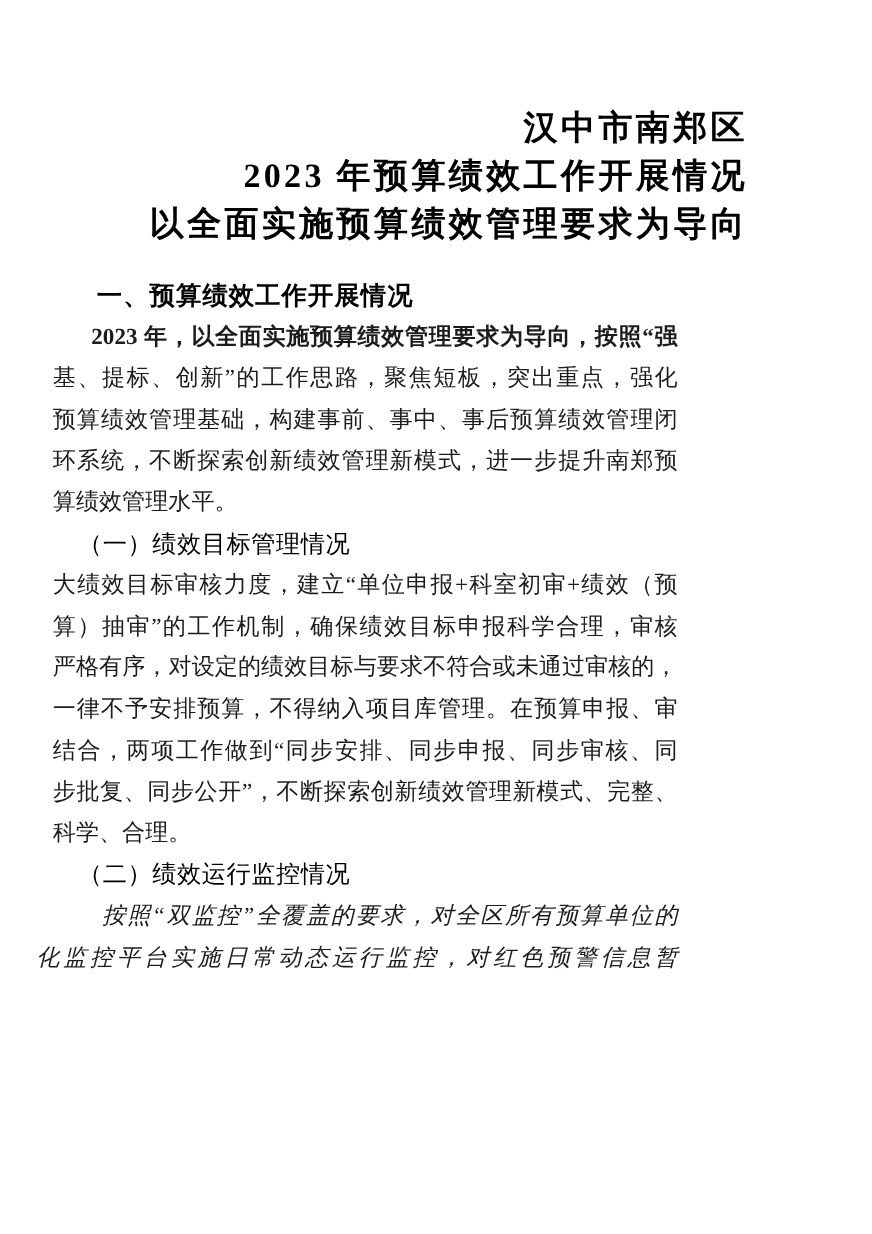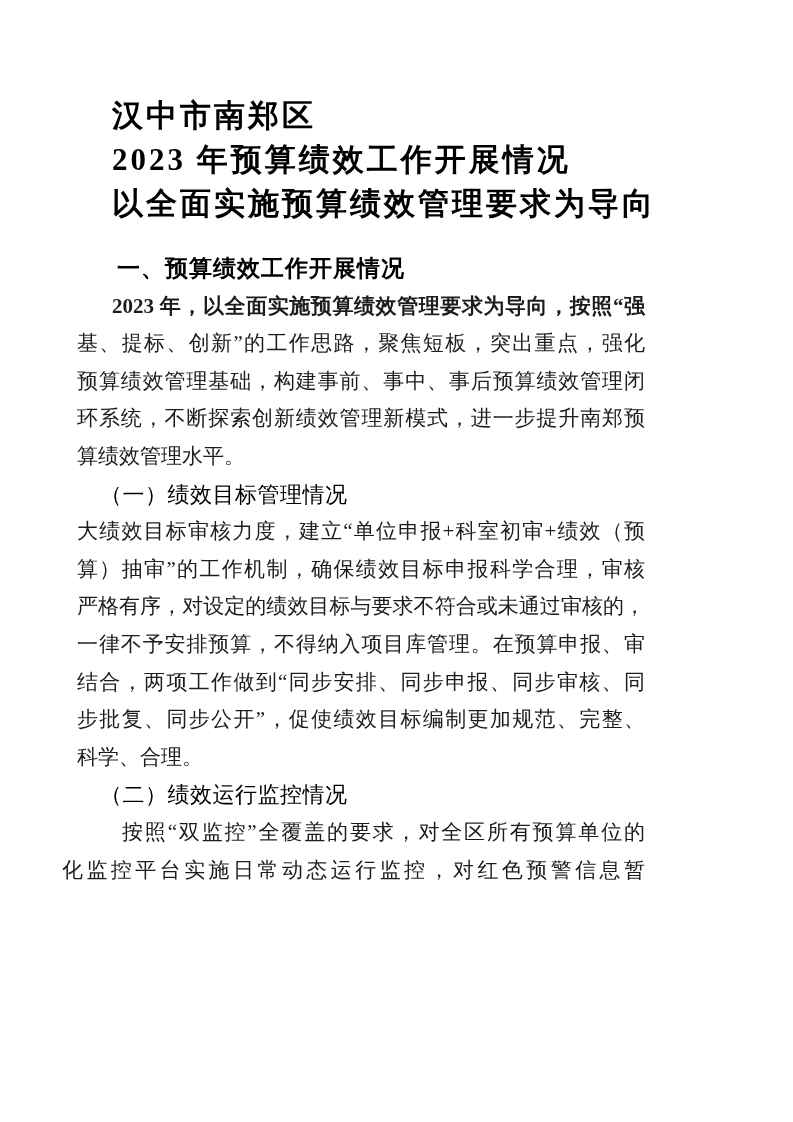--- a/index.html
+++ b/index.html
@@ -15,30 +15,30 @@
     margin: 0 auto;
     background: var(--bg);
     overflow: hidden;
     font-family: "Liberation Serif", "DejaVu Serif", serif;
     color: var(--text);
   }
   .doc-title {
     padding-top: 94px;
     padding-left: 112px;
     width: 568px;
-    text-align: left;
+    text-align: right;
     font-weight: bold;
     font-size: 31px;
     line-height: 44px;
     letter-spacing: 3px;
     color: var(--heading);
   }
   .content {
     margin-top: 24px;
-    padding-left: 77px;
+    padding-left: 48px;
     width: 568px;
     font-size: 21px;
     line-height: 37.6px;
   }
   .line {
     width: 568px;
     text-align: left;
     white-space: nowrap;
   }
   .j {
@@ -60,21 +60,21 @@
     color: var(--heading);
     letter-spacing: 0.5px;
   }
   
   .i40 { text-indent: 40px; }
   .i35 { text-indent: 35px; font-weight: bold; }
   .i31 { text-indent: 31px; }
   .i23 { text-indent: 23px; }
   .i60 { text-indent: 60px; }
   
-  .p3x { margin-left: -15px; width: 583px; }
+  .p3x { margin-left: -15px; width: 583px; font-style: italic; }
 </style>
 </head>
 <body>
 
 <div class="page">
 
   <header class="doc-title">
     <div class="t-line">汉中市南郑区</div>
     <div class="t-line">2023 年预算绩效工作开展情况</div>
     <div class="t-line">以全面实施预算绩效管理要求为导向</div>
@@ -90,21 +90,21 @@
     <div class="line j">环系统，不断探索创新绩效管理新模式，进一步提升南郑预</div>
     <div class="line">算绩效管理水平。</div>
 
     <div class="line sub i23">（一）绩效目标管理情况</div>
 
     <div class="line j">大绩效目标审核力度，建立“单位申报+科室初审+绩效（预</div>
     <div class="line j">算）抽审”的工作机制，确保绩效目标申报科学合理，审核</div>
     <div class="line j">严格有序，对设定的绩效目标与要求不符合或未通过审核的，</div>
     <div class="line j">一律不予安排预算，不得纳入项目库管理。在预算申报、审</div>
     <div class="line j">结合，两项工作做到“同步安排、同步申报、同步审核、同</div>
-    <div class="line j">步批复、同步公开”，促使绩效目标编制更加规范、完整、</div>
+    <div class="line j">步批复、同步公开”，不断探索创新绩效管理新模式、完整、</div>
     <div class="line">科学、合理。</div>
 
     <div class="line sub i23">（二）绩效运行监控情况</div>
 
     <div class="line j i60 p3x">按照“双监控”全覆盖的要求，对全区所有预算单位的</div>
     <div class="line j p3x">化监控平台实施日常动态运行监控，对红色预警信息暂</div>
 
   </main>
 </div>
 

